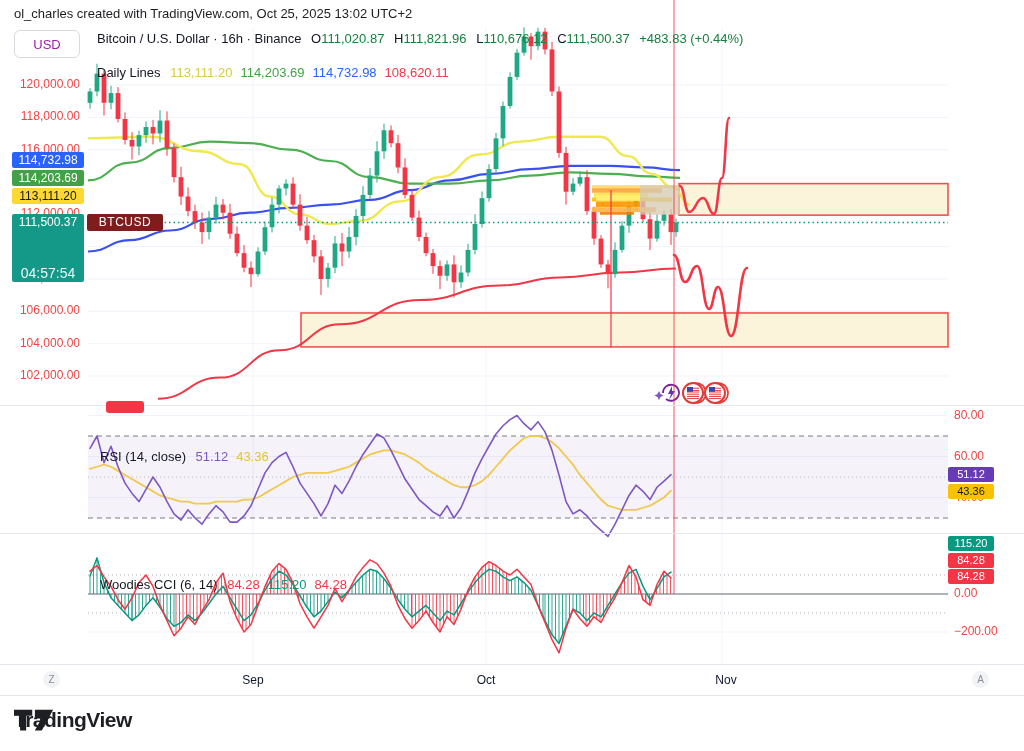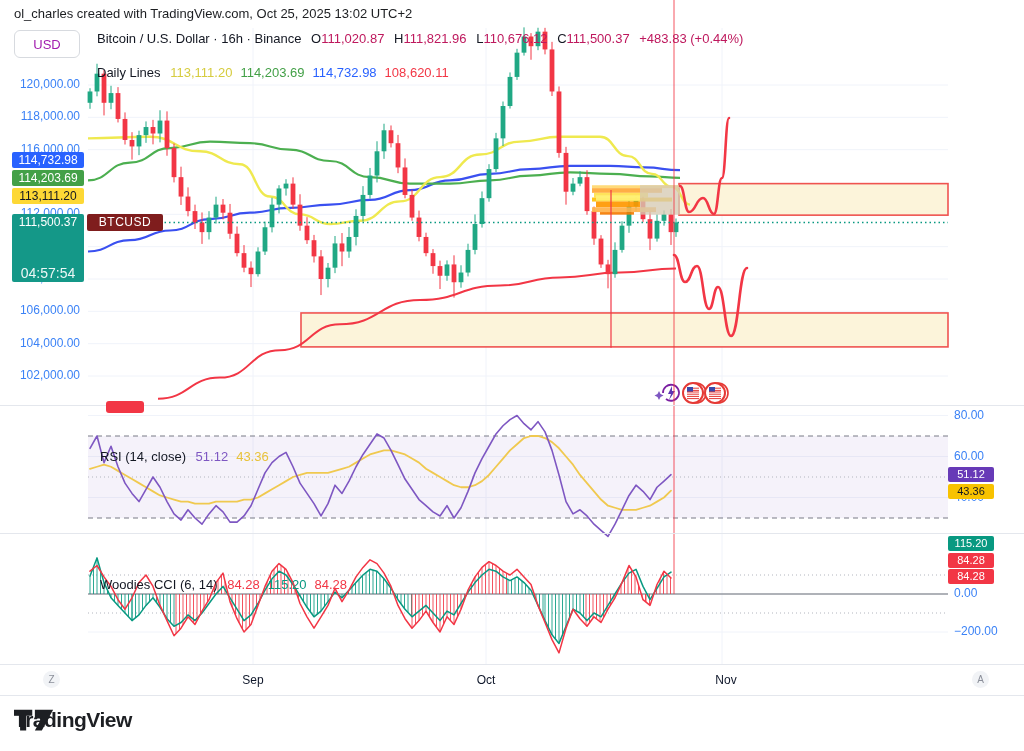--- a/index.html
+++ b/index.html
@@ -5,23 +5,23 @@
   html,body{margin:0;padding:0;background:#fff;}
   #app{position:relative;width:1024px;height:751px;background:#fff;overflow:hidden;
        font-family:"Liberation Sans",sans-serif;color:#131722;}
   .abs{position:absolute;}
   .credit{left:14px;top:6px;font-size:13px;color:#1c1e21;}
   .usd-btn{left:14px;top:30px;width:64px;height:26px;border:1px solid #d7dadf;border-radius:6px;
            background:#fff;display:flex;align-items:center;justify-content:center;
            font-size:13px;color:#a21caf;cursor:pointer;text-align:center;}
   .legend{left:97px;font-size:13px;white-space:nowrap;}
   .l1{top:31px;} .l2{top:48px;} .l3{top:65px;}
-  .teal-v{color:#be185d;} .dark{color:#131722;}
+  .teal-v{color:#15803d;} .dark{color:#131722;}
   .sep{width:6px;display:inline-block;}
-  .tick{position:absolute;font-size:12px;color:#3b82f6;}
+  .tick{position:absolute;font-size:12px;color:#ef4444;}
   .tick.left{width:78px;text-align:right;}
   .plabel{position:absolute;left:12px;width:72px;font-size:12px;color:#fff;text-align:center;
           border-radius:2px;line-height:16px;height:16px;}
   .plabel.dark-text{color:#131722;}
   .cur-label{position:absolute;left:12px;width:72px;border-radius:2px;text-align:center;
              color:#fff;font-size:12px;line-height:15px;padding:1px 0;}
   .symtag{position:absolute;left:87px;top:214px;width:76px;height:17px;border-radius:2px;
           color:#fff;font-size:12px;line-height:17px;text-align:center;letter-spacing:.5px;}
   .ind-title{position:absolute;left:100px;font-size:13px;white-space:nowrap;margin-top:38px;}
   .badge{position:absolute;left:948px;width:46px;height:15px;border-radius:2px;color:#fff;

